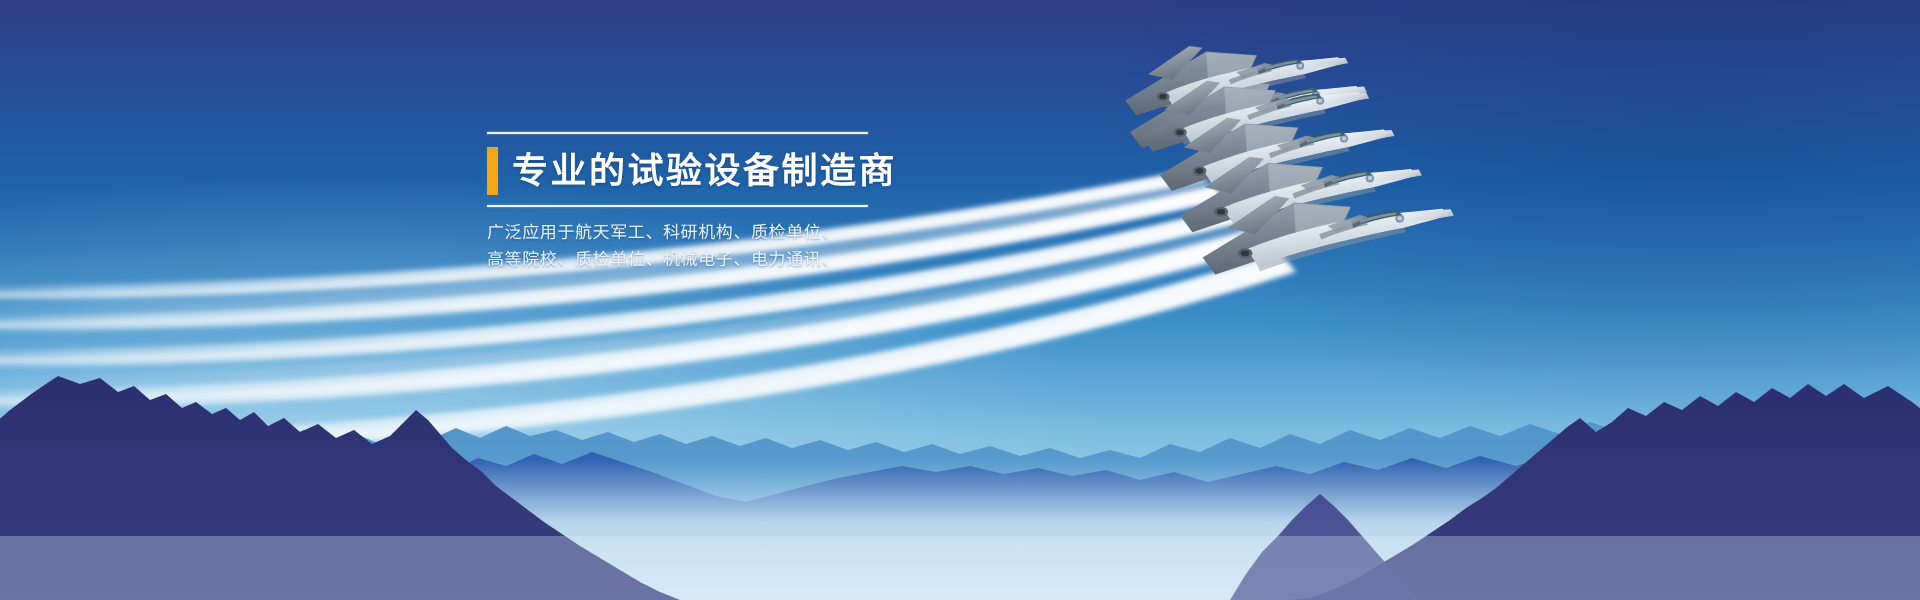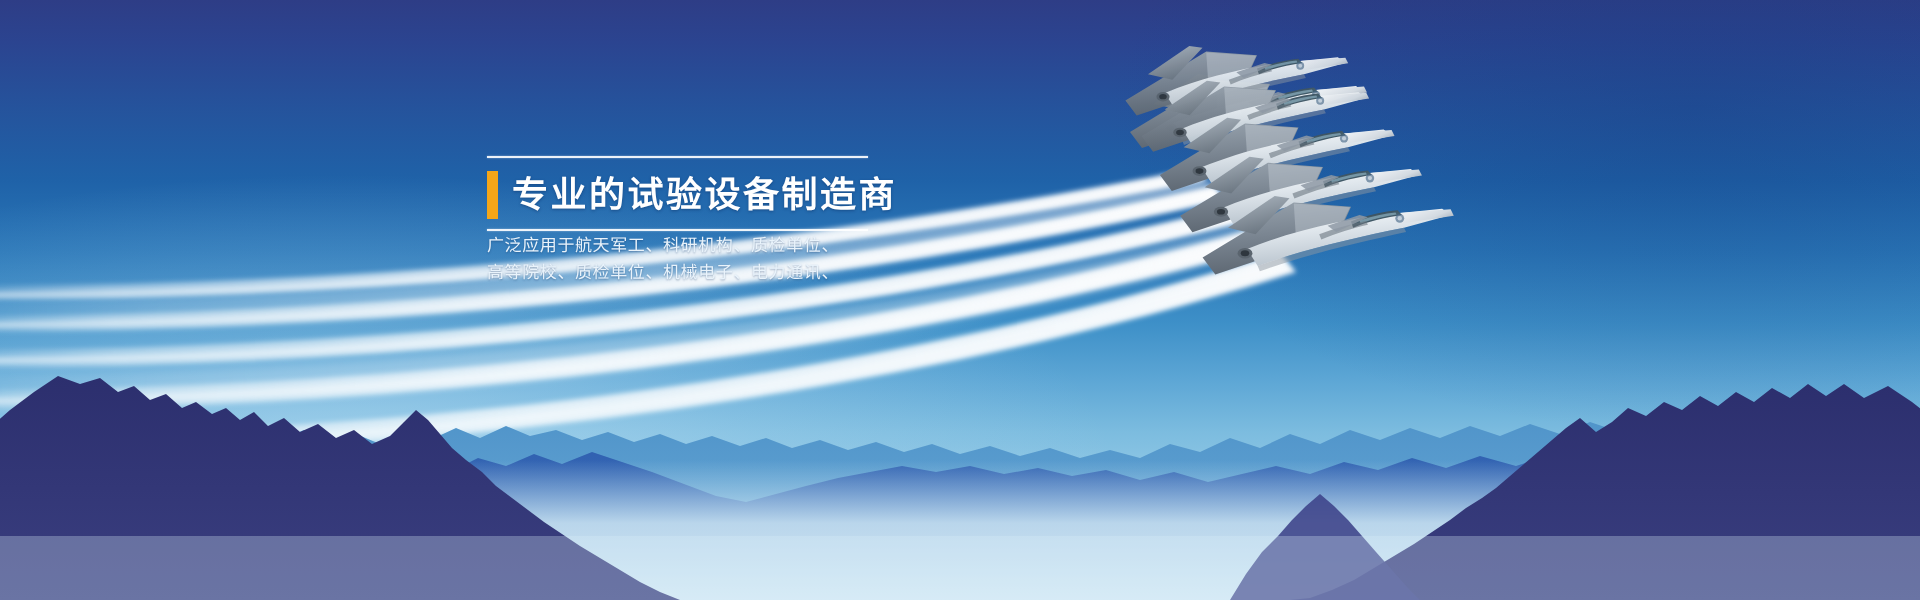--- a/index.html
+++ b/index.html
@@ -57,21 +57,21 @@
   }
   .jets svg { display:block; width:100%; height:100%; overflow:visible; }
 
   
   .mountains { position:absolute; left:0; bottom:0; width:1920px; height:260px; }
   .mountains svg { display:block; width:1920px; height:260px; }
 
   
   .copy {
     position:absolute;
-    left:487px; top:156px;
+    left:487px; top:132px;
     width:430px;
   }
   .rule {
     height:2px;
     background:rgba(255,255,255,.92);
     box-shadow:0 0 2px rgba(255,255,255,.5);
   }
   .rule-top  { width:381px; margin-bottom:9px; }
   .rule-bot  { width:381px; margin-top:6px; }
 
@@ -90,21 +90,21 @@
     color:#ffffff;
     font-size:36px;
     font-weight:700;
     letter-spacing:2.5px;
     line-height:1;
     white-space:nowrap;
     text-shadow:0 1px 3px rgba(10,40,90,.45);
   }
 
   .subcopy {
-    margin-top:1px;
+    margin-top:12px;
     color:#e9f3fb;
     font-size:17px;
     line-height:27px;
     letter-spacing:.6px;
     text-shadow:0 1px 2px rgba(10,45,95,.4);
   }
   .subcopy-line { display:block; white-space:nowrap; }
 </style>
 </head>
 <body>

